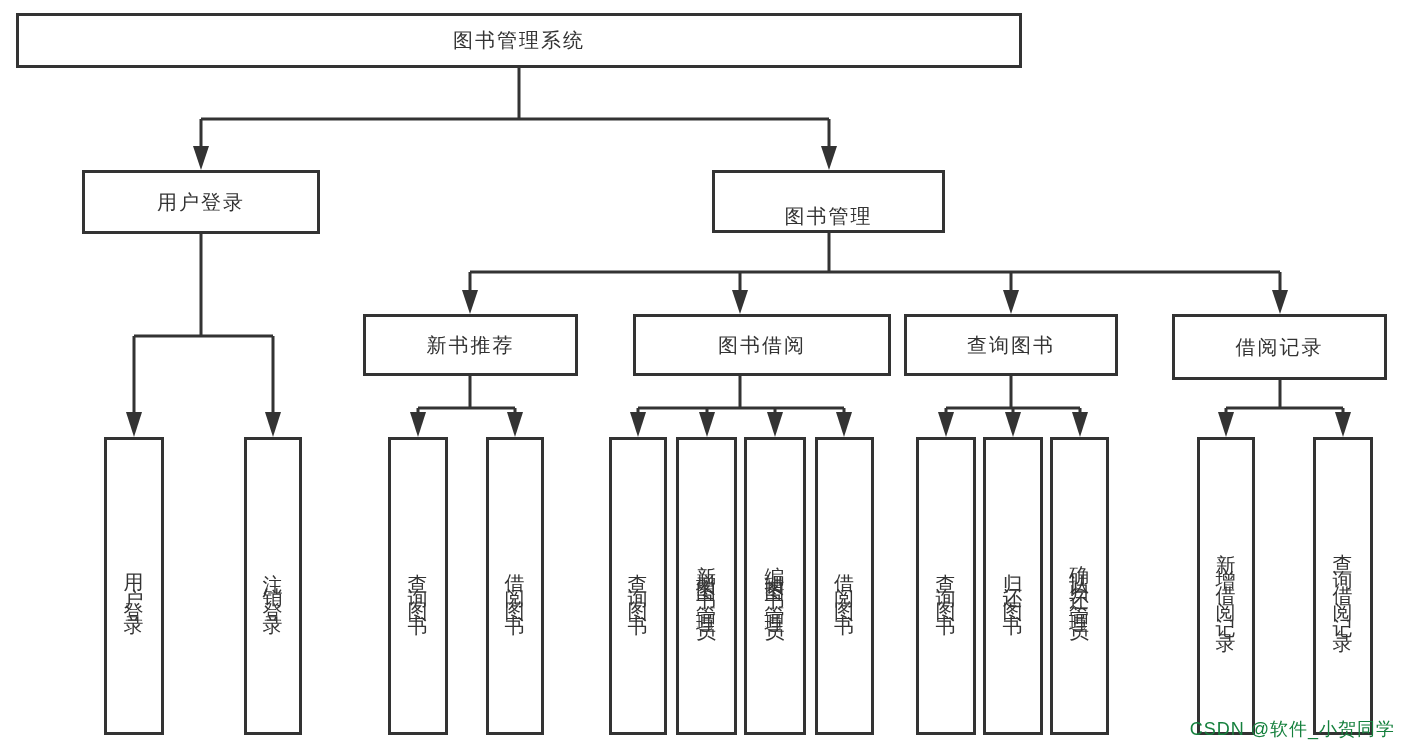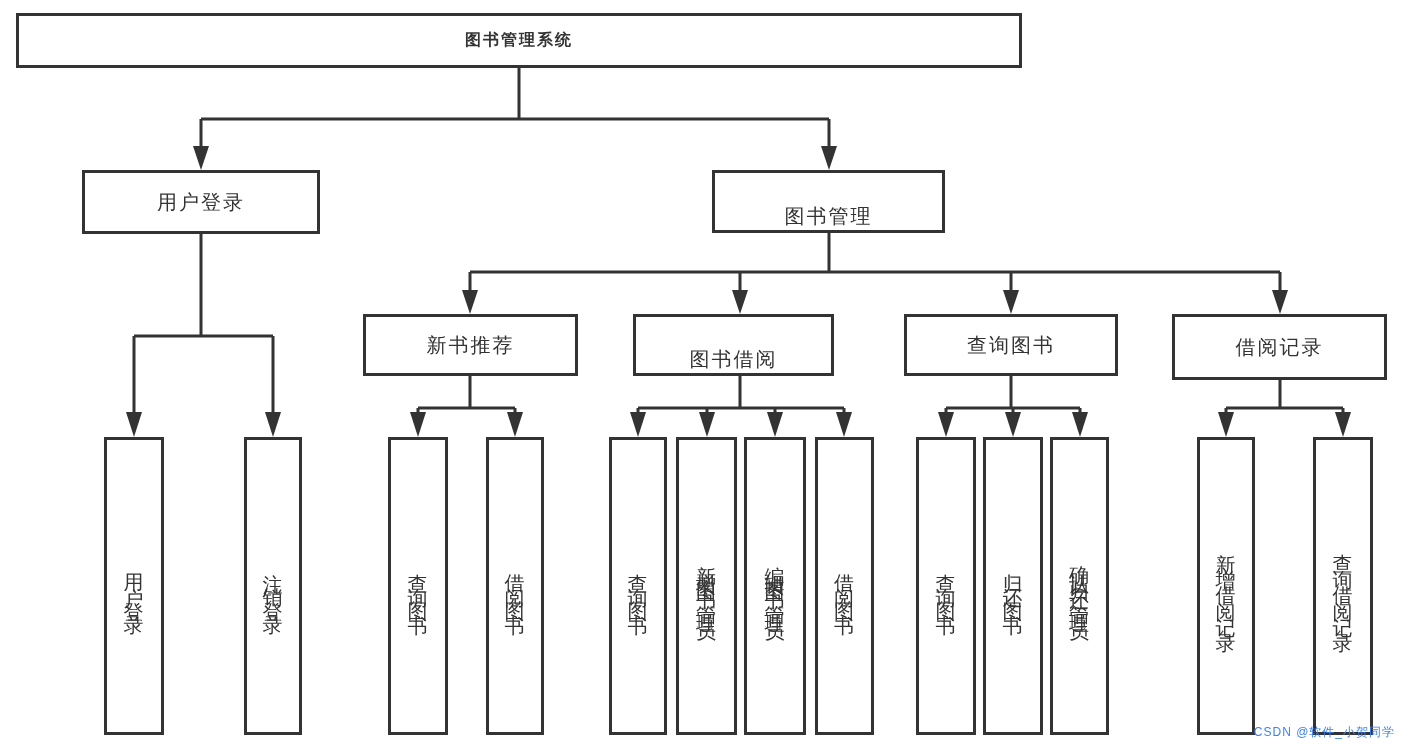--- a/index.html
+++ b/index.html
@@ -8,30 +8,30 @@
     font-family:"Liberation Sans","DejaVu Sans",sans-serif; overflow:hidden;
   }
   svg.connectors { position:absolute; left:0; top:0; z-index:1; }
   .box {
     position:absolute; box-sizing:border-box; z-index:2;
     border:3px solid #333333; background:#ffffff;
     display:flex; align-items:center; justify-content:center;
     color:#333333;
   }
   .hlabel { font-size:20px; letter-spacing:2px; white-space:nowrap; }
-  .root-box .hlabel { font-size:16px;font-weight:bold; }
+  .root-box .hlabel { font-size:20px; }
   .vtext {
     writing-mode:vertical-rl; text-orientation:mixed;
     font-size:20px; line-height:1; letter-spacing:14px; color:#333333;
   }
   .vtext.mid  { letter-spacing:16px; }
   .vtext.long { letter-spacing:8px; }
   .watermark {
     position:absolute; right:10px; bottom:6px; z-index:3;
-    font-size:12px; color:#3b82f6; letter-spacing:1px; white-space:nowrap;margin-left:31px;
+    font-size:18px; color:#15803d; letter-spacing:1px; white-space:nowrap;margin-left:31px;
   }
 </style>
 </head>
 <body>
 
 <div class="canvas">
 
   <svg class="connectors" width="1405" height="747">
     <g stroke="#333333" stroke-width="3" fill="none">
       <path d="M519,68 V119 M201,119 H829 M201,119 V147 M829,119 V147"></path>
@@ -72,21 +72,21 @@
   <div class="box" style="left:82px; top:170px; width:238px; height:64px;">
     <span class="hlabel">用户登录</span>
   </div>
   <div class="box" style="left:712px; top:170px; width:233px; height:63px;align-items:flex-end;">
     <span class="hlabel">图书管理</span>
   </div>
 
   <div class="box" style="left:363px; top:314px; width:215px; height:62px;">
     <span class="hlabel">新书推荐</span>
   </div>
-  <div class="box" style="left:633px; top:314px; width:201px; height:62px;align-items:flex-end;">
+  <div class="box" style="left:633px; top:314px; width:258px; height:62px;">
     <span class="hlabel">图书借阅</span>
   </div>
   <div class="box" style="left:904px; top:314px; width:214px; height:62px;">
     <span class="hlabel">查询图书</span>
   </div>
   <div class="box" style="left:1172px; top:314px; width:215px; height:66px;">
     <span class="hlabel">借阅记录</span>
   </div>
 
   <div class="box" style="left:104px; top:437px; width:60px; height:298px;">

